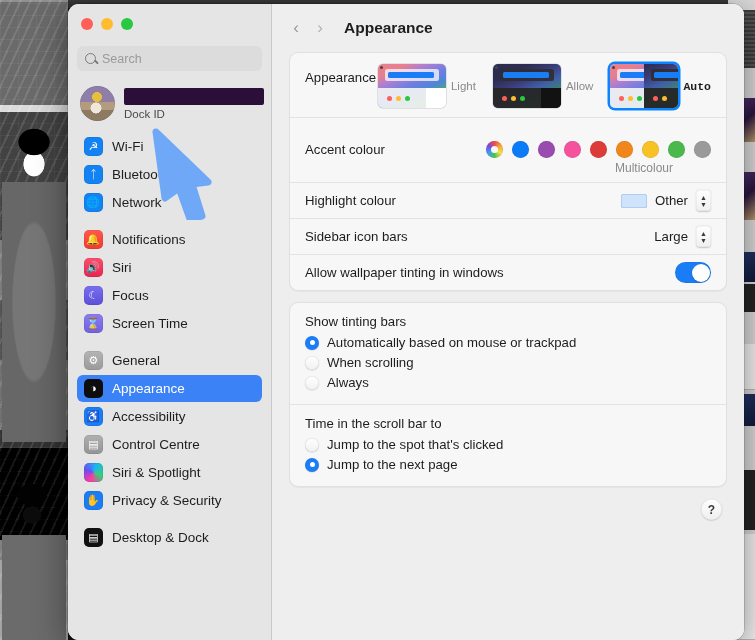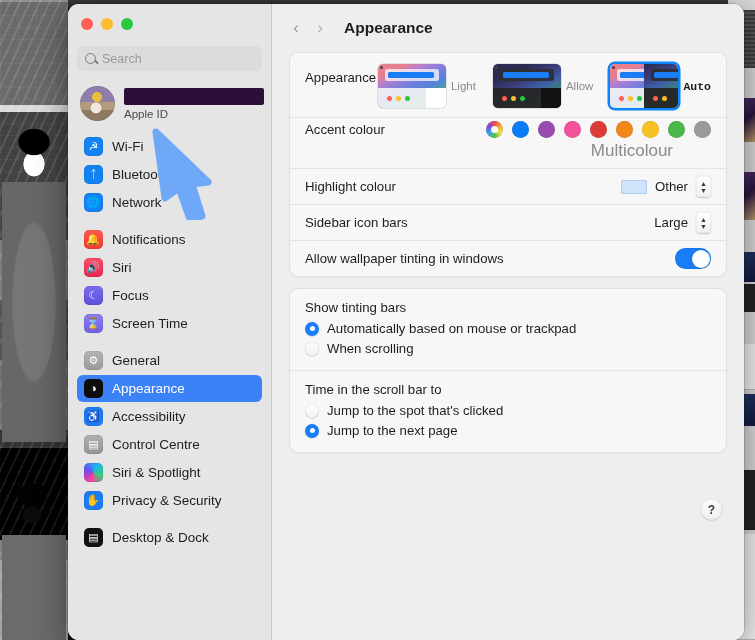--- a/index.html
+++ b/index.html
@@ -274,32 +274,32 @@
   .mini-right {
     position: absolute; right: 0; bottom: 0; width: 20px; height: 20px; background: #fff;
   }
   .mini-right.d { background: #121212; }
   .auto-split { position: absolute; left: 50%; top: 0; width: 50%; height: 100%; overflow: hidden; }
   .auto-left  { position: absolute; left: 0;   top: 0; width: 50%; height: 100%; overflow: hidden; }
   .half-inner { position: absolute; left: 0; top: 0; width: 68px; height: 44px; }
   .half-inner.r { left: -34px; }
 
   
-  .row-accent { flex-direction: column; align-items: stretch; padding-top: 3px; padding-bottom: 7px; }
+  .row-accent { flex-direction: column; align-items: stretch; padding-top: 23px; padding-bottom: 7px; }
   .accent-line { display: flex; align-items: center; }
   .swatches { display: flex; gap: 9px; }
   .sw { width: 17px; height: 17px; border-radius: 50%; box-shadow: inset 0 0 0 .5px rgba(0,0,0,.14); }
   .sw.multi {
     background: conic-gradient(#f14a4a, #f3a93c, #f2e247, #4cc24c, #3aa0ef, #7a4ae0, #f14a4a);
     position: relative;
   }
   .sw.multi::after {
     content: ""; position: absolute; inset: 5px; border-radius: 50%; background: #fafafa;
   }
-  .accent-caption { font-size: 17px; color: #8a8a8a; text-align: right; padding-right: 38px; margin-top: 3px; }
+  .accent-caption { font-size: 12px; color: #8a8a8a; text-align: right; padding-right: 38px; margin-top: 3px; }
 
   .hl-swatch {
     width: 26px; height: 14px; border-radius: 2.5px;
     background: #cfe3fb;
     box-shadow: inset 0 0 0 .5px #8fb8e8;
   }
   .popup-val { font-size: 13.2px; color: #1d1d1d; }
   .stepper {
     width: 15px; height: 21px; border-radius: 4px;
     background: linear-gradient(180deg,#fefefe,#f0f0f0);
@@ -401,21 +401,21 @@
 
       <div class="search-box">
         <span class="mag"></span>
         <input type="text" placeholder="Search" style="">
       </div>
 
       <div class="appleid-row">
         <div class="avatar"></div>
         <div class="appleid-text">
           <div class="redacted-name"></div>
-          <div class="appleid-sub">Apple ID</div>
+          <div class="appleid-sub">Dock ID</div>
         </div>
       </div>
 
       <div class="nav">
 
         <div class="nav-group">
           <div class="nav-item">
             <span class="icon ic-wifi">
                 <span class="g">☭</span>
               </span>
@@ -640,20 +640,24 @@
           <div class="group">
             <div class="group-title">Show tinting bars</div>
             <div class="radio-row">
               <span class="radio on"></span>
               <span class="radio-label">Automatically based on mouse or trackpad</span>
             </div>
             <div class="radio-row">
               <span class="radio"></span>
               <span class="radio-label">When scrolling</span>
             </div>
+            <div class="radio-row">
+              <span class="radio"></span>
+              <span class="radio-label">Always</span>
+            </div>
           </div>
 
           <div class="group">
             <div class="group-title">Time in the scroll bar to</div>
             <div class="radio-row">
               <span class="radio"></span>
               <span class="radio-label">Jump to the spot that's clicked</span>
             </div>
             <div class="radio-row">
               <span class="radio on"></span>

